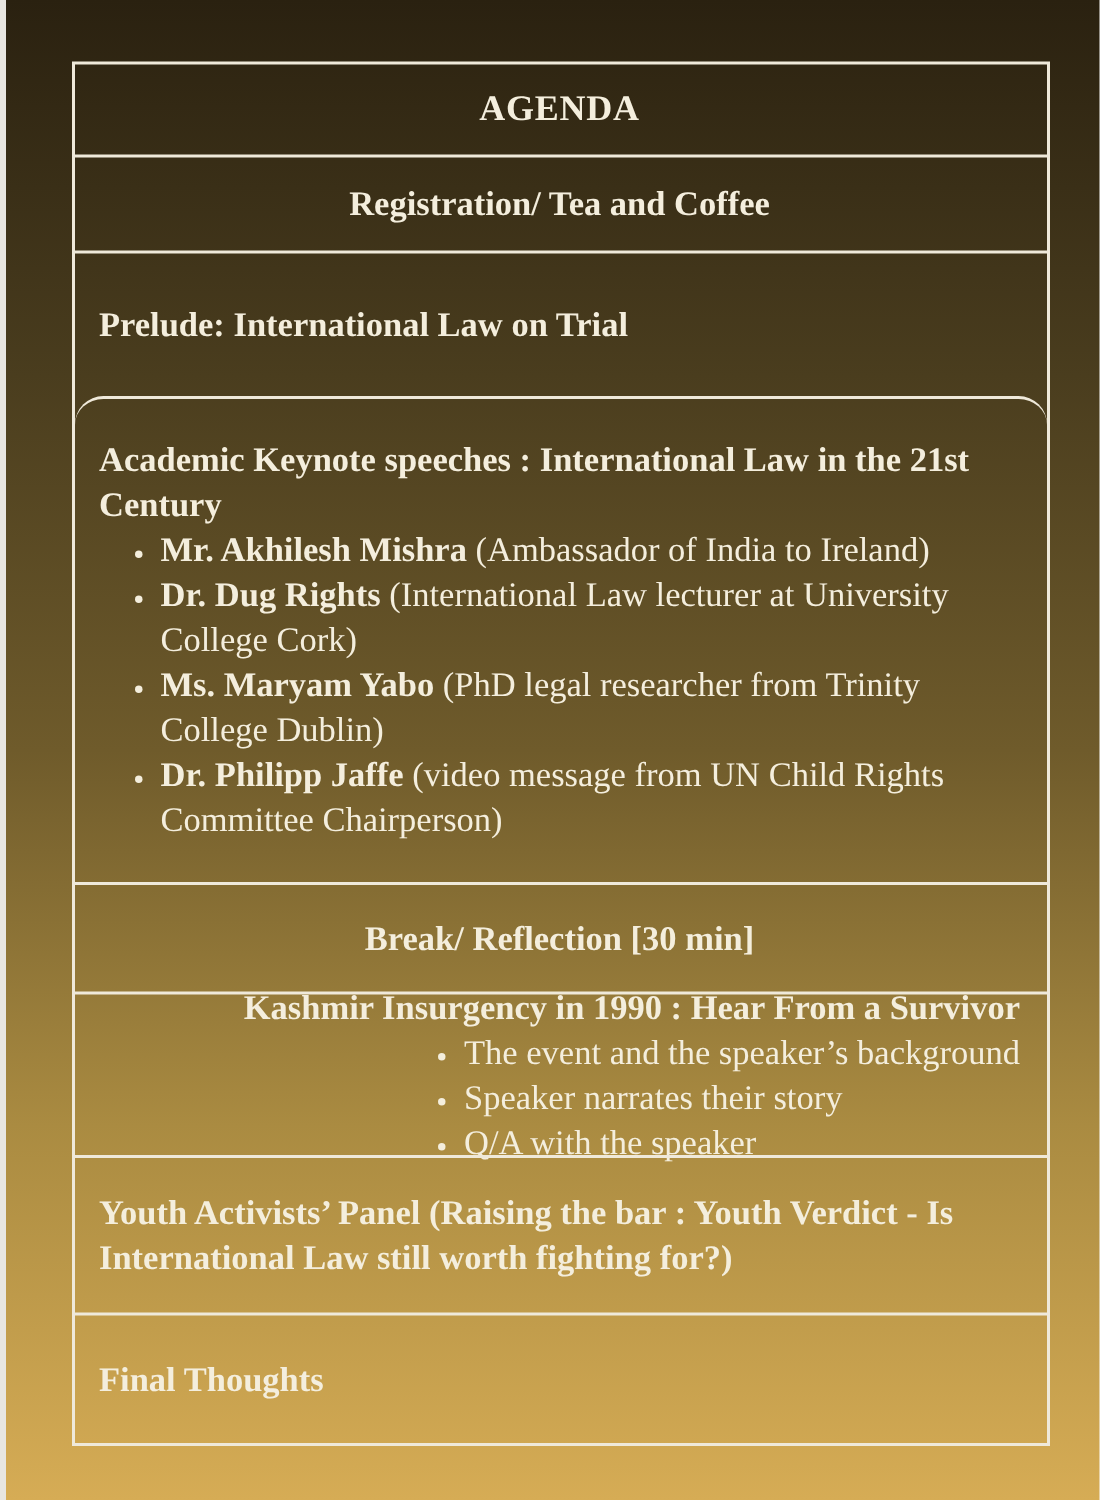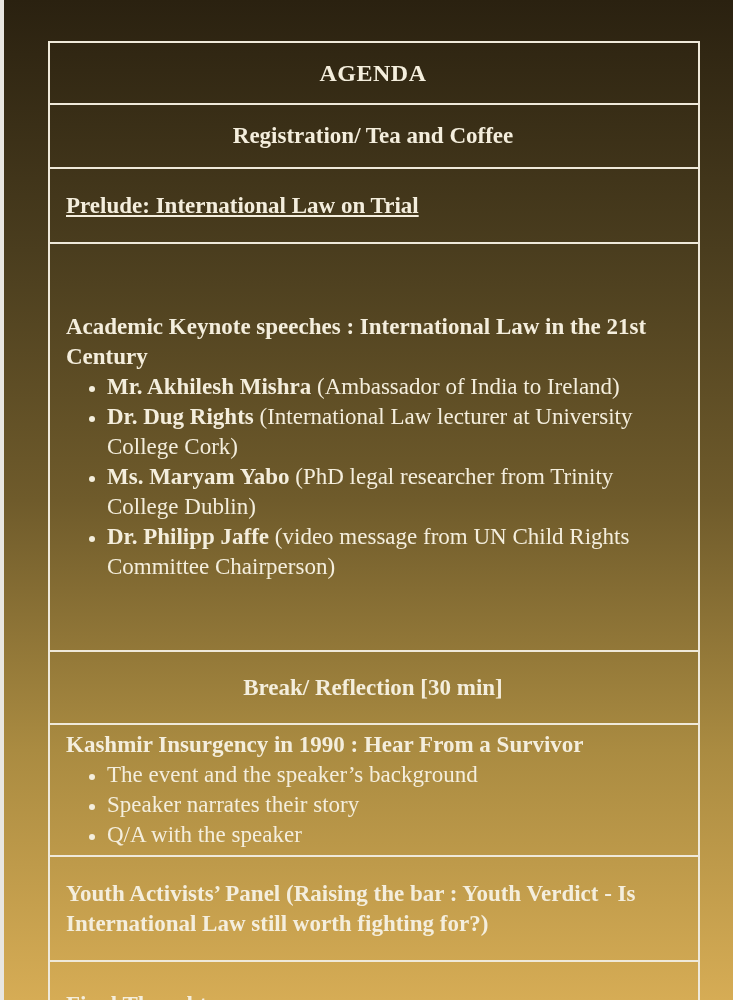--- a/index.html
+++ b/index.html
@@ -41,24 +41,24 @@
     justify-content: center;
     padding: 0 18px 0 16px;
     font-size: 23px;
     line-height: 30px;
   }
   .row:first-child { border-top: none; }
   .row.center { align-items: center; text-align: center; }
   .bold { font-weight: bold; }
   .r-title    { height: 60px; font-size: 24px; letter-spacing: 0.5px; }
   .r-reg      { height: 64px; }
-  .r-prelude  { height: 75px; text-decoration: underline; }
-  .r-keynote  { height: 408px; }
+  .r-prelude  { height: 97px; }
+  .r-keynote  { height: 324px; border-radius: 19px; }
   .r-break    { height: 73px; }
-  .r-kashmir  { height: 132px; }
+  .r-kashmir  { height: 109px; align-items: flex-end; }
   .r-youth    { height: 105px; }
   .r-final    { height: 87px; }
   ul.bullets {
     list-style: disc outside;
     padding-left: 41px;
     margin: 0;
   }
   ul.bullets li::marker { font-size: 0.85em; }
 </style>
 </head>

